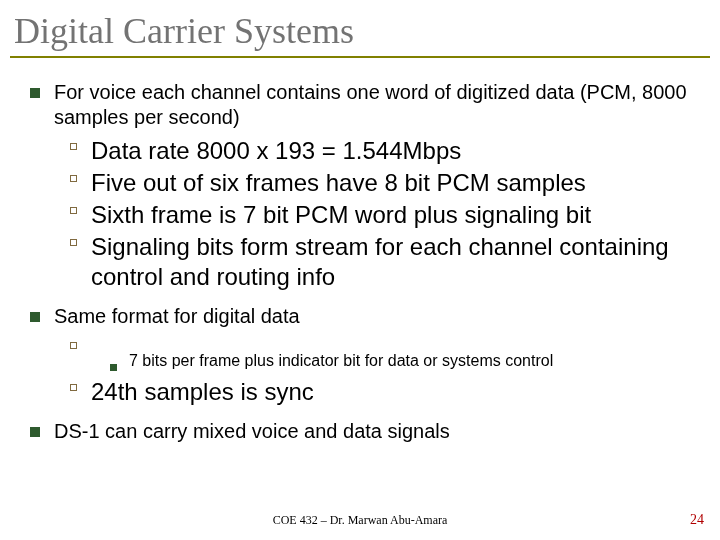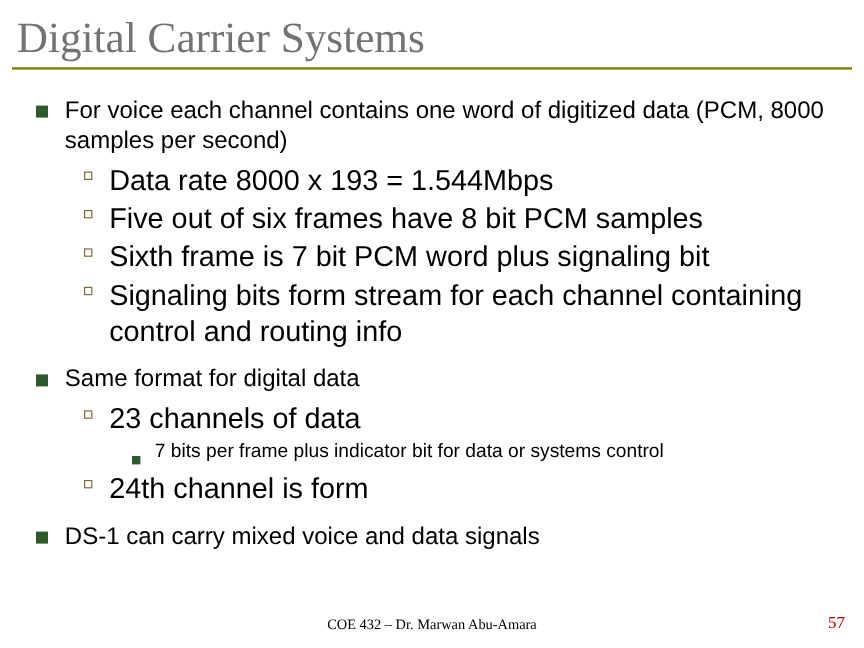--- a/index.html
+++ b/index.html
@@ -98,36 +98,35 @@
     </div>
 
     <div class="b1">
       <div class="bullet"></div>
       <div class="text">Same format for digital data</div>
     </div>
 
     <div class="b2group">
       <div class="b2">
         <div class="bullet"></div>
-        <div class="text">23 channels of data</div>
       </div>
       <div class="b3group">
         <div class="b3">
           <div class="bullet"></div>
           <div class="text">7 bits per frame plus indicator bit for data or systems control</div>
         </div>
       </div>
       <div class="b2">
         <div class="bullet"></div>
-        <div class="text">24th channel is form</div>
+        <div class="text">24th samples is sync</div>
       </div>
     </div>
 
     <div class="b1">
       <div class="bullet"></div>
       <div class="text">DS-1 can carry mixed voice and data signals</div>
     </div>
 
   </div>
 
   <div class="footer-center">COE 432 – Dr. Marwan Abu-Amara</div>
-  <div class="footer-right">57</div>
+  <div class="footer-right">24</div>
 </div>
 
 </body></html>

